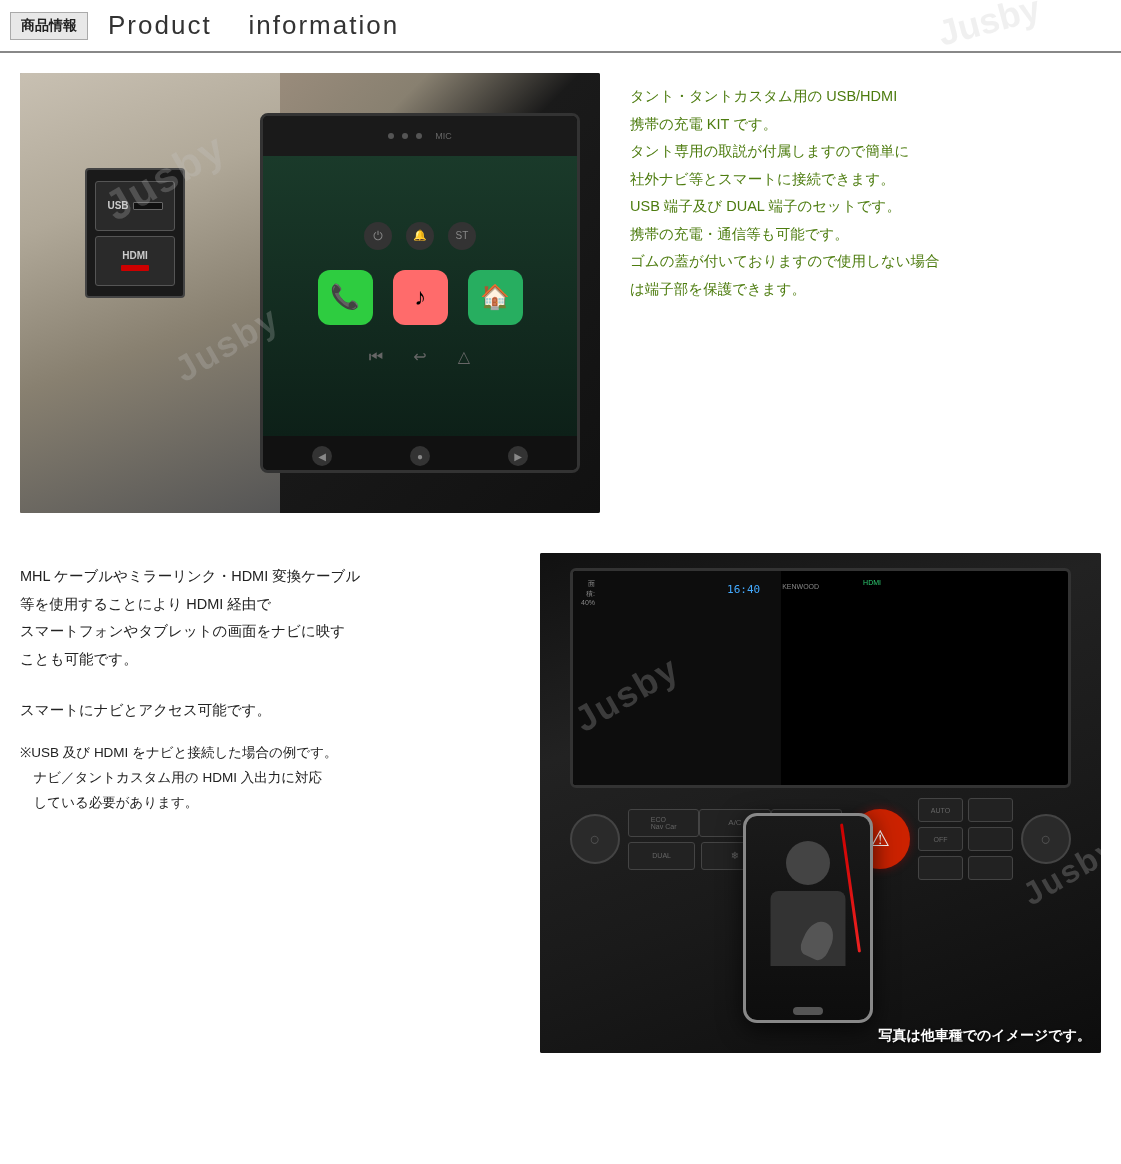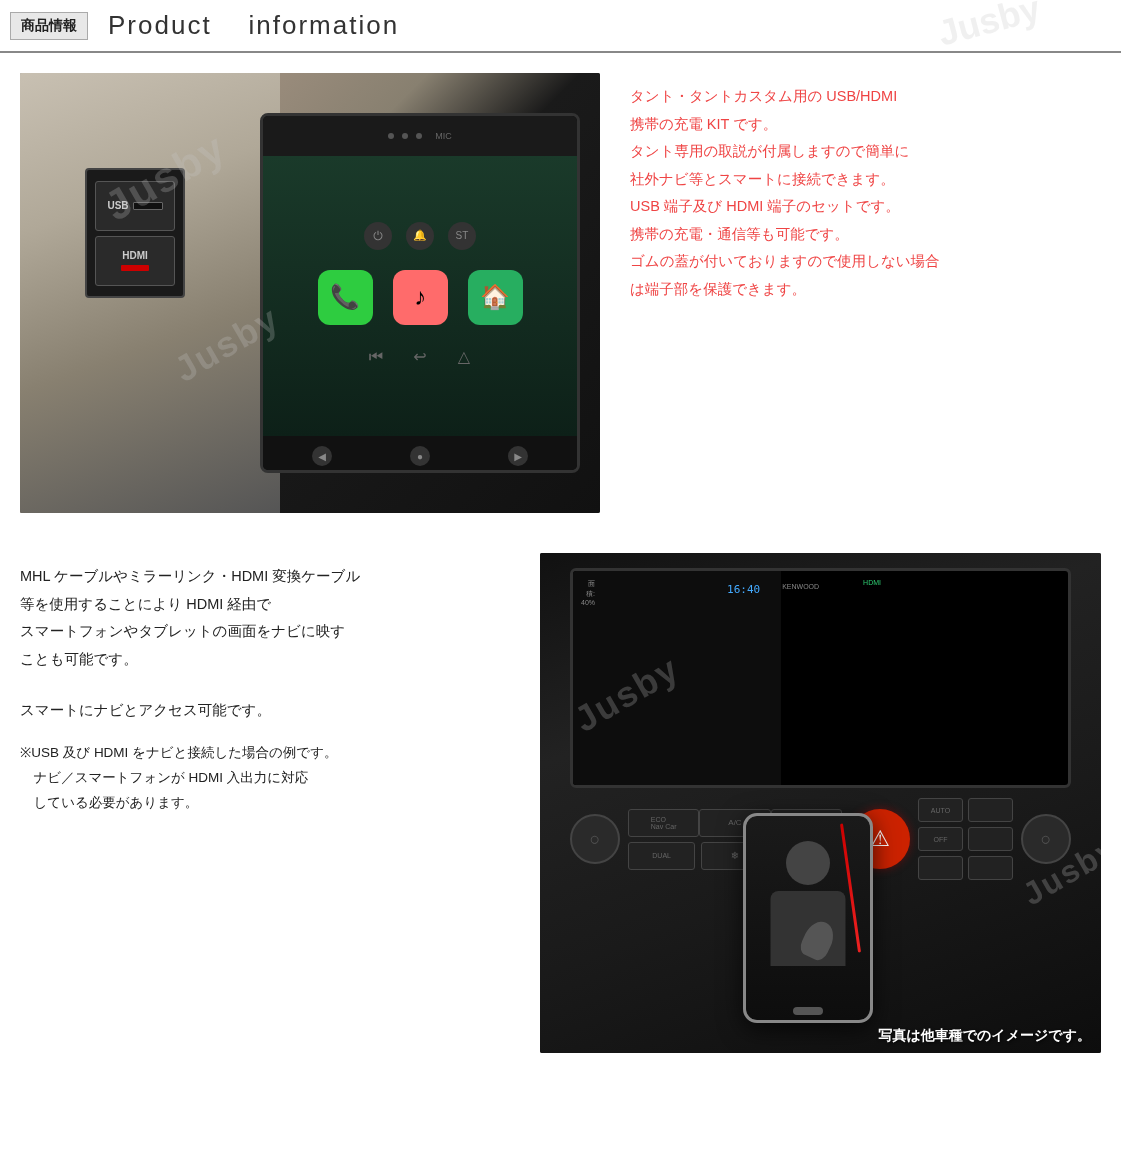--- a/index.html
+++ b/index.html
@@ -224,21 +224,21 @@
 
     
     .top-text {
       flex: 1;
       padding-top: 10px;
     }
 
     .top-text p {
       font-size: 14.5px;
       line-height: 1.9;
-      color: #ef4444;
+      color: #4d7c0f;
     }
 
     
     .bottom-section {
       display: flex;
       flex-direction: row;
       gap: 30px;
       align-items: flex-start;
     }
 
@@ -396,42 +396,42 @@
         <span class="watermark-text" style="top:250px;left:150px;font-size:36px;">Jusby</span>
       </div>
     </div>
 
     <div class="top-text">
       <p>
         <span>タント・タントカスタム用の USB/HDMI</span><br>
         <span>携帯の充電 KIT です。</span><br>
         <span>タント専用の取説が付属しますので簡単に</span><br>
         <span>社外ナビ等とスマートに接続できます。</span><br>
-        <span>USB 端子及び HDMI 端子のセットです。</span><br>
+        <span>USB 端子及び DUAL 端子のセットです。</span><br>
         <span>携帯の充電・通信等も可能です。</span><br>
         <span>ゴムの蓋が付いておりますので使用しない場合</span><br>
         <span>は端子部を保護できます。</span>
       </p>
     </div>
   </div>
 
   <div class="bottom-section">
 
     <div class="bottom-text">
       <p>
         <span>MHL ケーブルやミラーリンク・HDMI 変換ケーブル</span><br>
         <span>等を使用することにより HDMI 経由で</span><br>
         <span>スマートフォンやタブレットの画面をナビに映す</span><br>
         <span>ことも可能です。</span>
       </p>
       <br>
       <p><span>スマートにナビとアクセス可能です。</span></p>
       <div class="note">
         <span>※USB 及び HDMI をナビと接続した場合の例です。</span><br>
-        <span>　ナビ／スマートフォンが HDMI 入出力に対応</span><br>
+        <span>　ナビ／タントカスタム用の HDMI 入出力に対応</span><br>
         <span>　している必要があります。</span>
       </div>
     </div>
 
     <div class="bottom-image">
       <div class="bottom-image-bg"></div>
 
       <div style="position:absolute;top:15px;left:30px;right:30px;height:220px;background:#000;border:3px solid #333;border-radius:6px;overflow:hidden;">
         <div style="display:flex;height:100%;">
 

